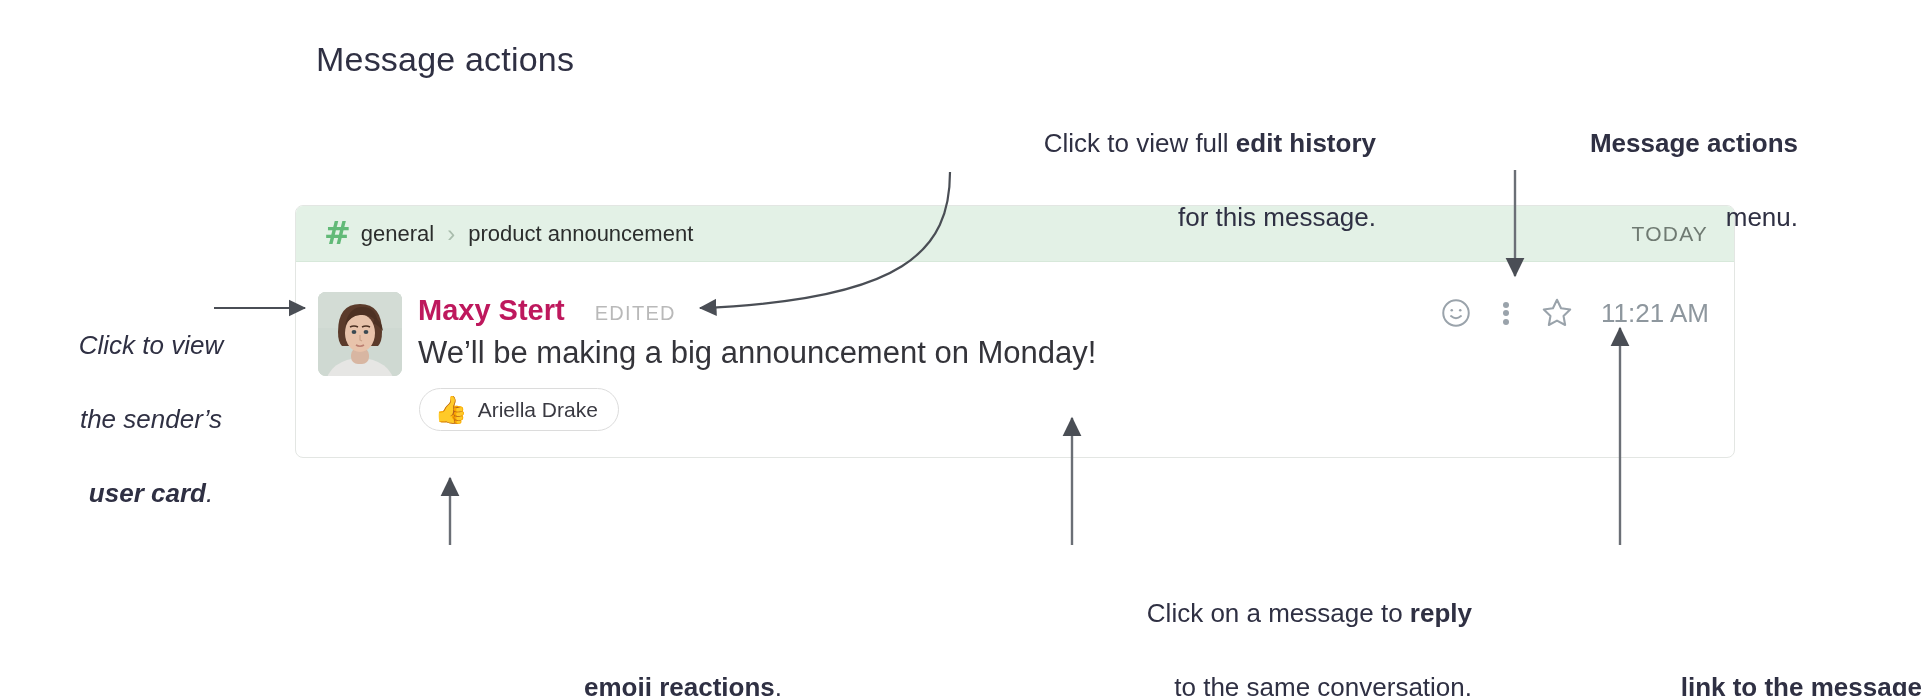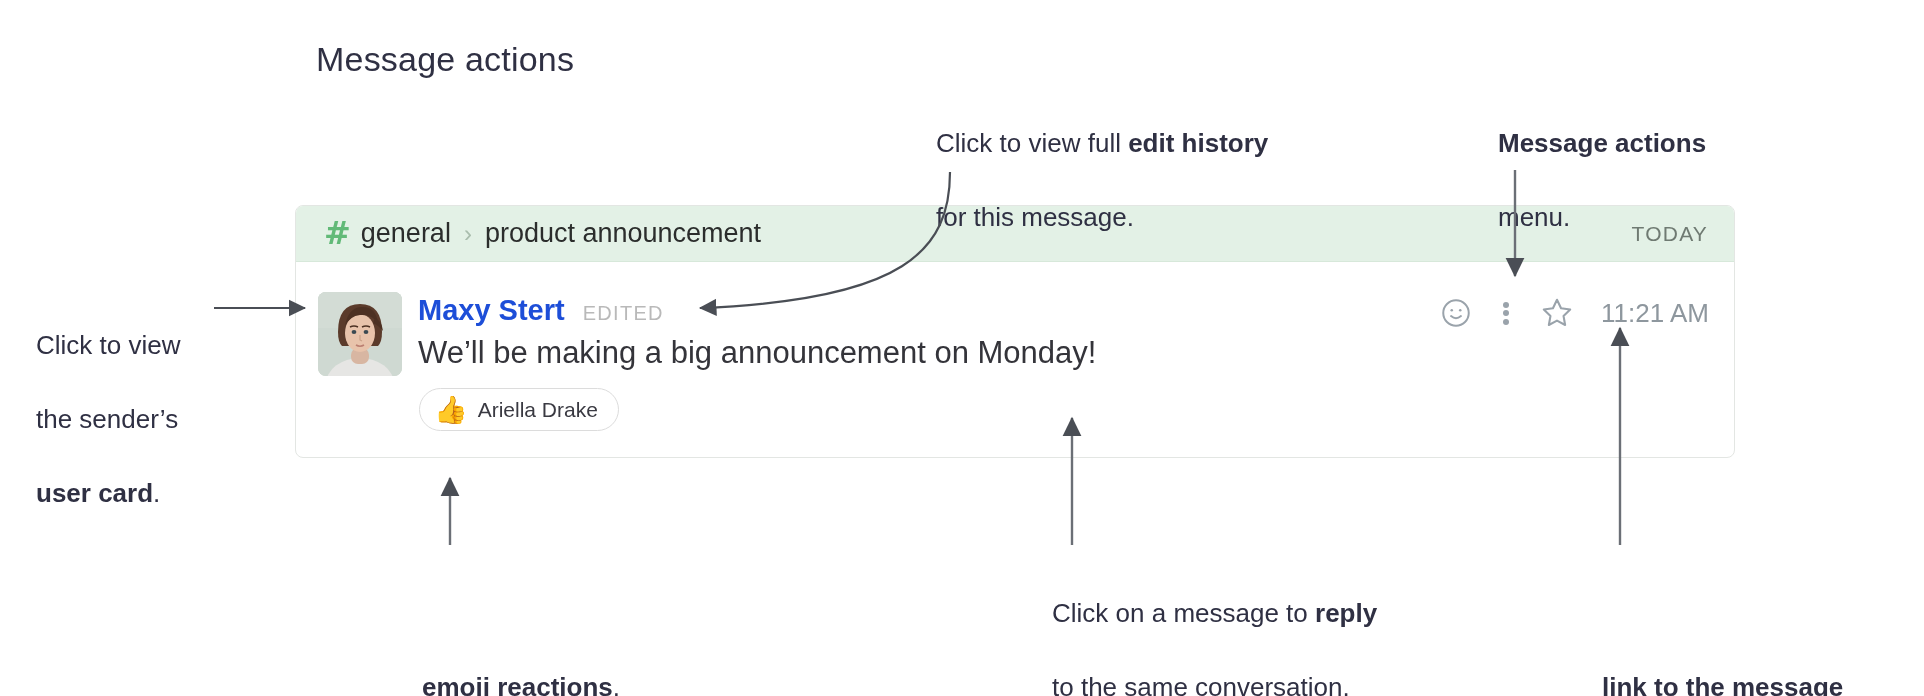--- a/index.html
+++ b/index.html
@@ -28,23 +28,24 @@
     white-space: nowrap;
   }
 
   
   .annot {
     font-size: 26px;
     line-height: 37px;
     color: #2f3043;
     font-weight: 400;
     white-space: pre-line;
+    text-align: right;
   }
   .annot b { font-weight: 700; }
-  .annot.right { text-align: left; }
+  .annot.right { text-align: center; font-style: italic; }
 
   #annot-edit-history { left: 936px; top: 88px; width: 440px; }
   #annot-actions-menu { left: 1498px; top: 88px; width: 300px; }
   #annot-user-card    { left: 36px;  top: 290px; width: 230px; }
   #annot-reactions    { left: 422px; top: 558px; width: 360px; }
   #annot-reply        { left: 1052px;top: 558px; width: 420px; }
   #annot-timestamp    { left: 1602px;top: 558px; width: 320px; }
 
   
   #message-card {
@@ -72,21 +73,21 @@
   #hash-icon {
     font-size: 32px;
     font-weight: 700;
     color: #62ba78;
     line-height: 1;
     margin-right: 10px;
     margin-top: -2px;
     font-family: "DejaVu Sans", sans-serif;
   }
   .crumb {
-    font-size: 27px;
+    font-size: 22px;
     color: #2b2d2c;
     font-weight: 400;
     white-space: nowrap;
   }
   #crumb-sep {
     font-size: 24px;
     color: #a9bdad;
     margin: 0 13px;
     line-height: 1;
   }
@@ -119,27 +120,27 @@
     position: absolute;
     left: 122px;
     top: 32px;
     display: flex;
     align-items: baseline;
     white-space: nowrap;
   }
   #sender-name {
     font-size: 29px;
     font-weight: 700;
-    color: #1d4ed8;
+    color: #be185d;
   }
   #edited-badge {
     font-size: 20px;
     letter-spacing: 1.3px;
     color: #b9b9b9;
-    margin-left: 18px;
+    margin-left: 30px;
   }
   #message-text {
     position: absolute;
     left: 122px;
     top: 73px;
     font-size: 31px;
     color: #34343a;
     white-space: nowrap;
     font-weight: 400;
   }

